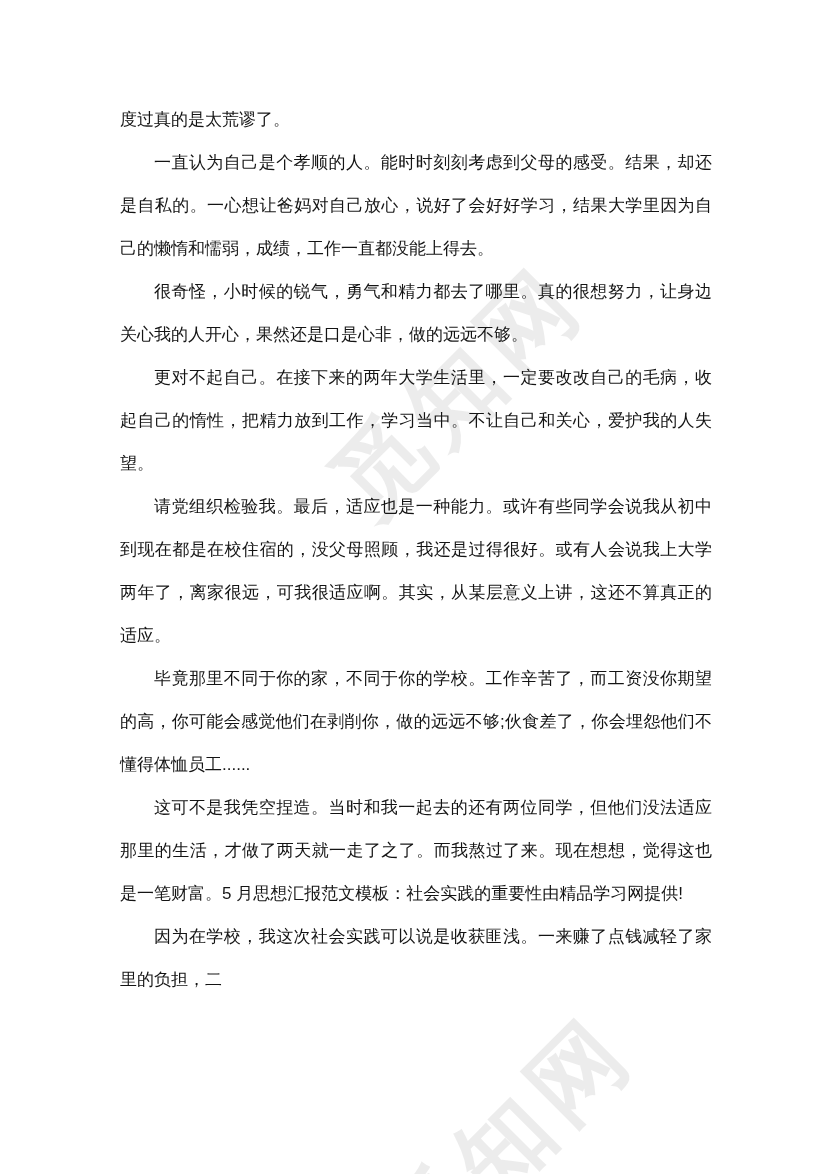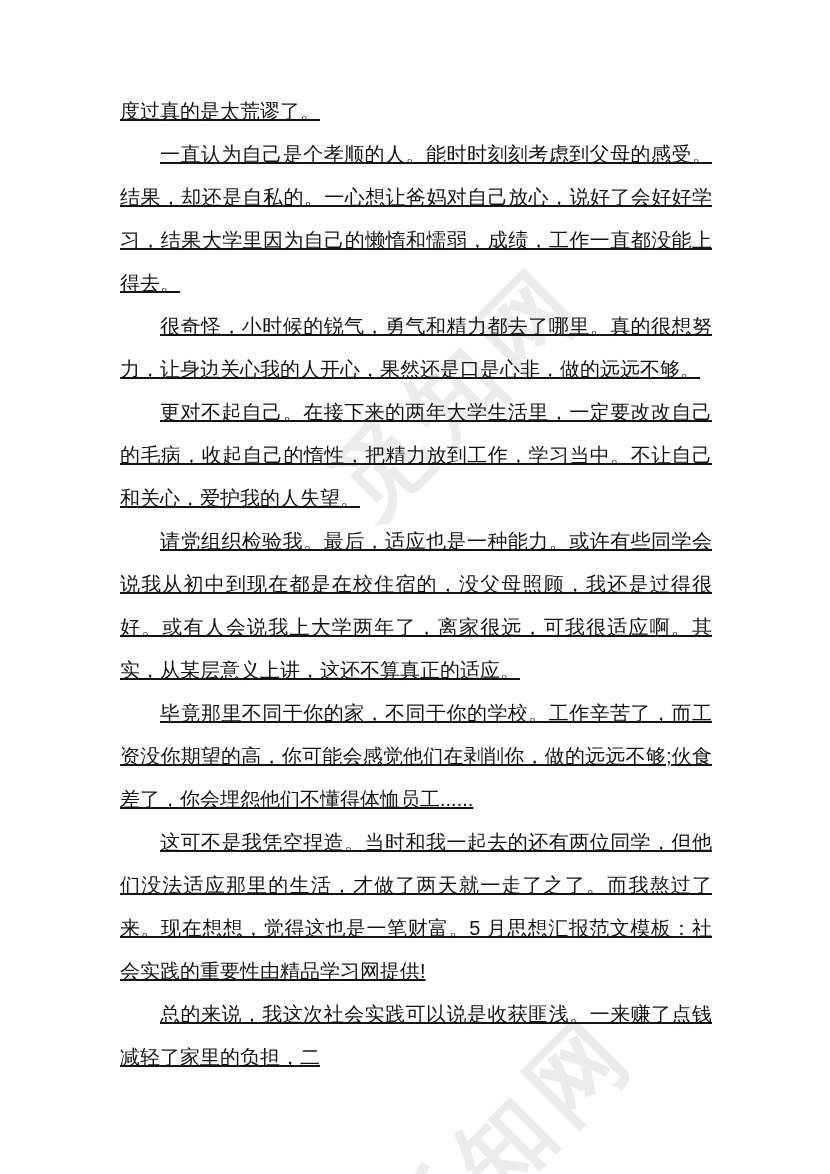--- a/index.html
+++ b/index.html
@@ -36,27 +36,26 @@
     top: 330px;
   }
   .wm-bottom {
     left: 355px;
     top: 1080px;
   }
   .content {
     position: absolute;
     left: 120px;
     right: 118px;
-    top: 90px;
-    font-size: 20px;
+    top: 98px;
+    font-size: 17px;
     line-height: 43px;
     color: #141414;
     text-align: justify;
     z-index: 1;
-    text-decoration: underline;
   }
   .para {
     margin: 0;
     text-indent: 2em;
   }
   .para.no-indent {
     text-indent: 0;
   }
 </style>
 </head>
@@ -67,15 +66,15 @@
   <div class="watermark wm-bottom">觅知网</div>
 
   <div class="content">
     <p class="para no-indent">度过真的是太荒谬了。</p>
     <p class="para">一直认为自己是个孝顺的人。能时时刻刻考虑到父母的感受。结果，却还是自私的。一心想让爸妈对自己放心，说好了会好好学习，结果大学里因为自己的懒惰和懦弱，成绩，工作一直都没能上得去。</p>
     <p class="para">很奇怪，小时候的锐气，勇气和精力都去了哪里。真的很想努力，让身边关心我的人开心，果然还是口是心非，做的远远不够。</p>
     <p class="para">更对不起自己。在接下来的两年大学生活里，一定要改改自己的毛病，收起自己的惰性，把精力放到工作，学习当中。不让自己和关心，爱护我的人失望。</p>
     <p class="para">请党组织检验我。最后，适应也是一种能力。或许有些同学会说我从初中到现在都是在校住宿的，没父母照顾，我还是过得很好。或有人会说我上大学两年了，离家很远，可我很适应啊。其实，从某层意义上讲，这还不算真正的适应。</p>
     <p class="para">毕竟那里不同于你的家，不同于你的学校。工作辛苦了，而工资没你期望的高，你可能会感觉他们在剥削你，做的远远不够;伙食差了，你会埋怨他们不懂得体恤员工......</p>
     <p class="para">这可不是我凭空捏造。当时和我一起去的还有两位同学，但他们没法适应那里的生活，才做了两天就一走了之了。而我熬过了来。现在想想，觉得这也是一笔财富。5 月思想汇报范文模板：社会实践的重要性由精品学习网提供!</p>
-    <p class="para">总的来说，我这次社会实践可以说是收获匪浅。一来赚了点钱减轻了家里的负担，二</p>
+    <p class="para">因为在学校，我这次社会实践可以说是收获匪浅。一来赚了点钱减轻了家里的负担，二</p>
   </div>
 </div>
 
 </body></html>

